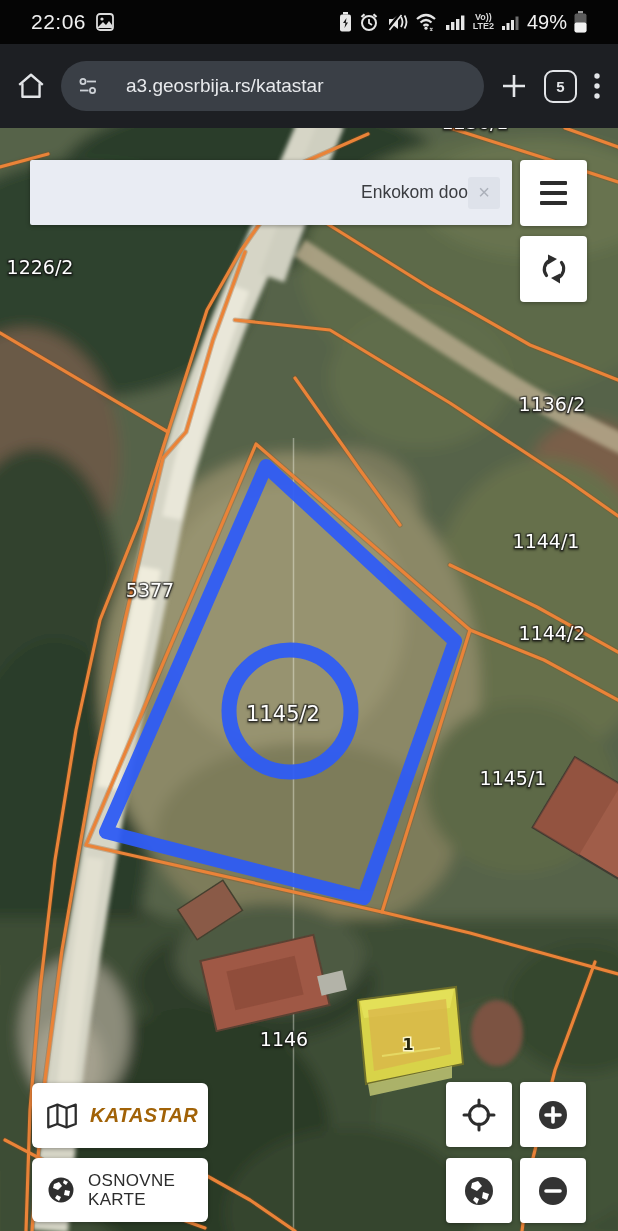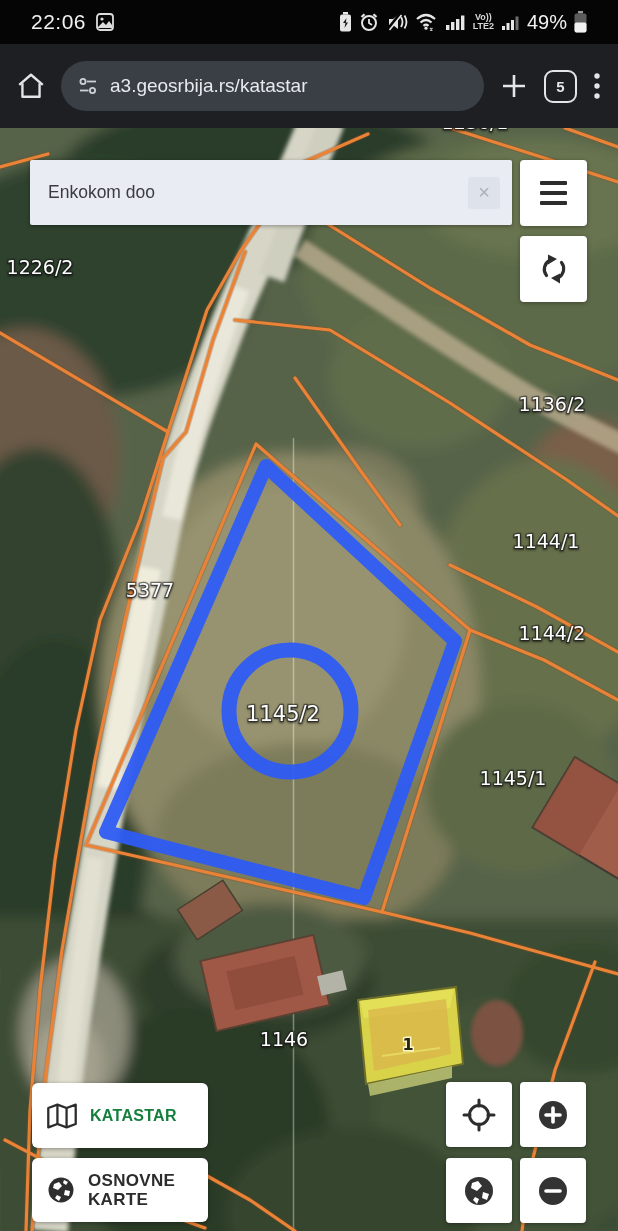--- a/index.html
+++ b/index.html
@@ -11,50 +11,50 @@
   .sb-left{display:flex;align-items:center;gap:10px;}
   .sb-time{color:#f1f1f1;font-size:21px;font-weight:500;letter-spacing:.5px;}
   .sb-right{display:flex;align-items:center;gap:7px;}
   .sb-pct{color:#f1f1f1;font-size:20px;}
   .net-label{display:flex;flex-direction:column;align-items:center;line-height:9px;}
   .net-label span{color:#d8d8d8;font-size:9px;font-weight:bold;}
   
   .browser-bar{position:absolute;left:0;top:44px;width:618px;height:84px;background:#1d1f23;
                display:flex;align-items:center;padding:0 16px;box-sizing:border-box;gap:15px;}
   .url-pill{flex:1;height:50px;background:#3a3f46;border-radius:25px;display:flex;align-items:center;
-            padding:0 16px;box-sizing:border-box;gap:11px;min-width:0;}
+            padding:0 16px;box-sizing:border-box;gap:27px;min-width:0;}
   .url-text{color:#e7e9ec;font-size:19px;white-space:nowrap;overflow:hidden;}
   .tab-box{width:29px;height:29px;border:2.5px solid #e3e5e8;border-radius:9px;color:#e3e5e8;
            font-size:15px;font-weight:bold;display:flex;align-items:center;justify-content:center;}
   
   .map{position:absolute;left:0;top:128px;width:618px;height:1103px;overflow:hidden;background:#57634a;}
   .map svg.base{position:absolute;left:0;top:0;}
   .parcel-label{fill:#ffffff;font-family:"DejaVu Sans",sans-serif;text-anchor:middle;
                 paint-order:stroke;stroke:rgba(25,25,25,.5);stroke-width:2.5px;
                 filter:drop-shadow(0 1px 1px rgba(0,0,0,.75));}
   .building-label{fill:#26260f;font-family:"DejaVu Sans",sans-serif;font-weight:bold;text-anchor:middle;
                   paint-order:stroke;stroke:rgba(255,255,225,.85);stroke-width:3px;}
   
   .search-bar{position:absolute;left:30px;top:32px;width:482px;height:65px;background:#e9ecf3;
               border-radius:2px;box-shadow:0 1px 4px rgba(0,0,0,.35);display:flex;align-items:center;}
-  .search-text{color:#3a3c40;font-size:17.5px;padding-left:18px;flex:1;}
+  .search-text{color:#3a3c40;font-size:17.5px;padding-left:18px;flex:1;text-align:right;}
   .clear-btn{width:32px;height:32px;margin-right:12px;background:#dee2ea;border-radius:3px;
              display:flex;align-items:center;justify-content:center;color:rgba(130,135,145,.55);
              font-size:20px;}
   .sq-btn{position:absolute;background:#fff;border-radius:4px;box-shadow:0 1px 4px rgba(0,0,0,.35);
           display:flex;align-items:center;justify-content:center;}
   .menu-btn{left:520px;top:32px;width:67px;height:66px;flex-direction:column;gap:6px;}
   .menu-btn span{display:block;width:27px;height:4px;background:#2c2c2c;border-radius:1px;}
   .refresh-btn{left:520px;top:108px;width:67px;height:66px;}
   .layer-btn{position:absolute;left:32px;background:#fff;border-radius:6px;box-shadow:0 1px 4px rgba(0,0,0,.35);
              width:176px;display:flex;align-items:center;gap:12px;padding:0 0 0 14px;box-sizing:border-box;}
   .katastar-btn{top:955px;height:65px;}
   .osnovne-btn{top:1030px;height:64px;}
-  .layer-label{color:#15803d;font-weight:bold;font-size:16px;letter-spacing:.3px;}
-  .layer-label2{color:#2c2c2c;font-weight:bold;font-size:17px;line-height:19px;letter-spacing:.3px;}
+  .layer-label{color:#a16207;font-weight:bold;font-size:20px;letter-spacing:.3px;font-style:italic;}
+  .layer-label2{color:#2c2c2c;font-weight:normal;font-size:17px;line-height:19px;letter-spacing:.3px;}
   .locate-btn{left:446px;top:954px;width:66px;height:65px;}
   .zoomin-btn{left:520px;top:954px;width:66px;height:65px;}
   .globe-btn{left:446px;top:1030px;width:66px;height:65px;}
   .zoomout-btn{left:520px;top:1030px;width:66px;height:65px;}
 </style>
 </head>
 <body>
 
 <div class="phone">
 

